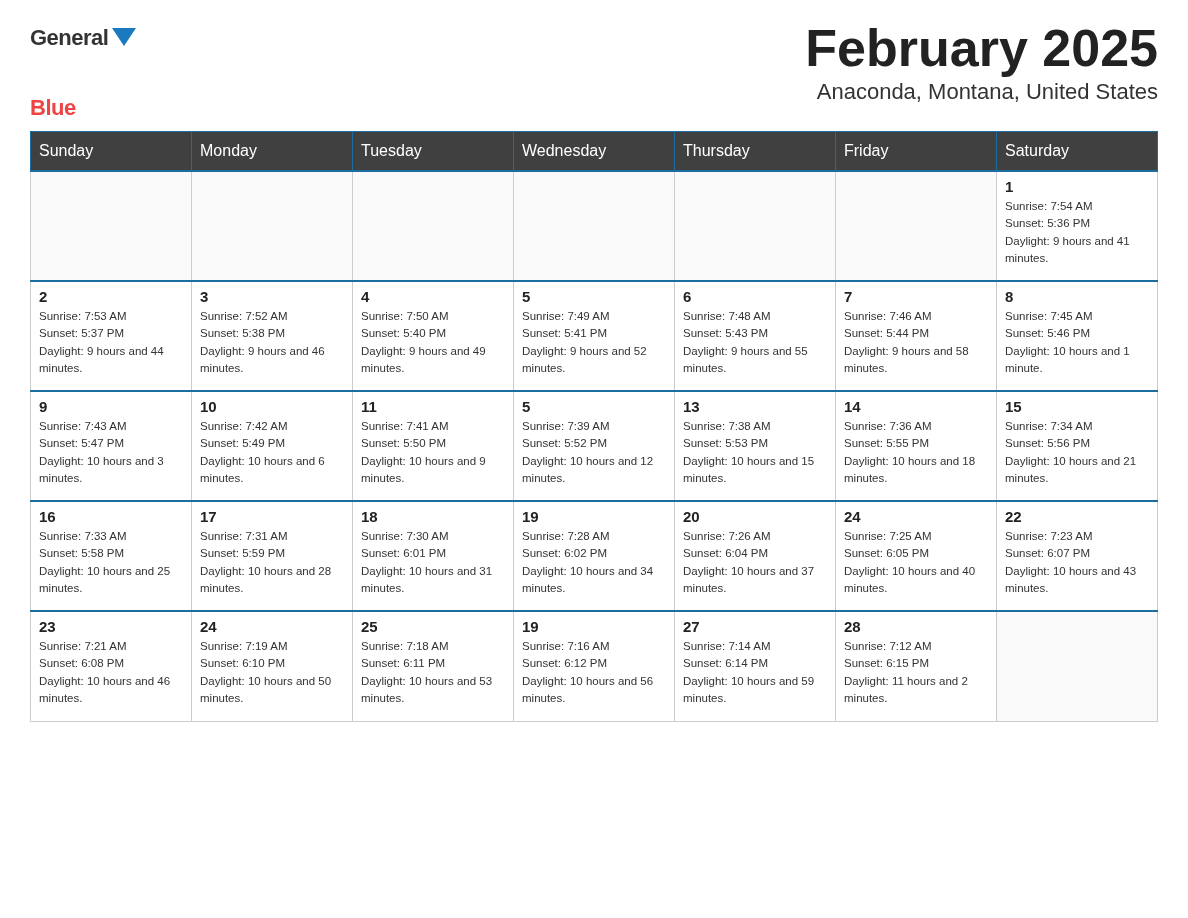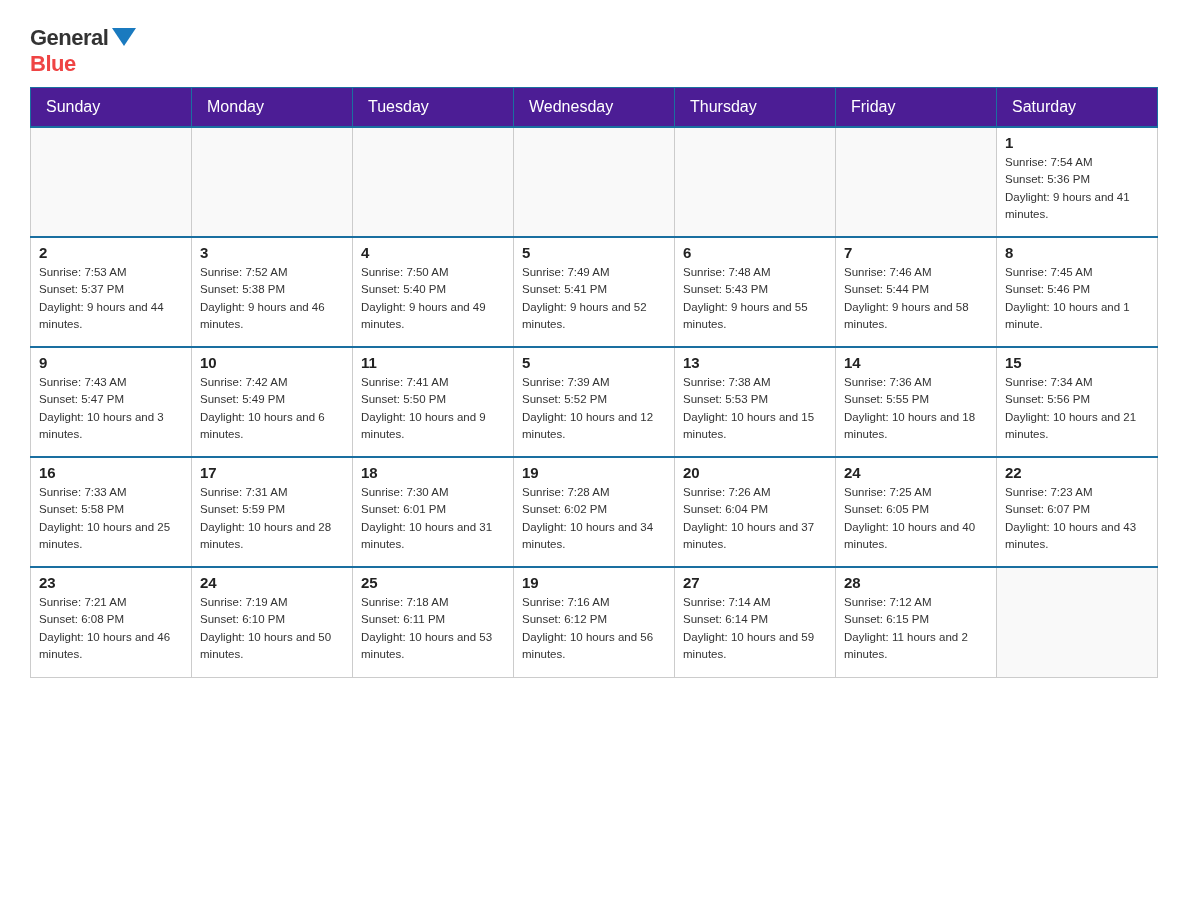--- a/index.html
+++ b/index.html
@@ -14,20 +14,21 @@
       display: flex;
       justify-content: space-between;
       align-items: flex-start;
       margin-bottom: 10px;
     }
     .logo {
       display: flex;
       flex-direction: column;
       align-items: flex-start;
       margin-top: 5px;
+      gap: 44px;
     }
     .logo-text-general {
       font-size: 22px;
       font-weight: bold;
       color: #333;
       letter-spacing: -0.5px;
     }
     .logo-text-blue {
       font-size: 22px;
       font-weight: bold;
@@ -61,23 +62,23 @@
       font-weight: normal;
       color: #333;
       margin-top: 2px;
     }
     .calendar {
       width: 100%;
       border-collapse: collapse;
       margin-top: 10px;
     }
     .calendar th {
-      background-color: #4c1d95;
+      background-color: #404040;
       color: #fff;
-      padding: 10px 15px;
+      padding: 10px 8px;
       text-align: left;
       font-size: 16px;
       font-weight: normal;
       border: 1px solid #1a6fa0;
     }
     .calendar td {
       vertical-align: top;
       padding: 6px 8px;
       border: 1px solid #ccc;
       width: 14.28%;
@@ -108,20 +109,24 @@
 </head>
 <body>
 
 <div class="header">
   <div class="logo">
     <div class="logo-line">
       <span class="logo-text-general">General</span>
       <div class="logo-triangle"></div>
     </div>
     <span class="logo-text-blue">Blue</span>
+  </div>
+  <div class="title-block">
+    <h1>February 2025</h1>
+    <h2>Anaconda, Montana, United States</h2>
   </div>
 </div>
 
 <table class="calendar">
   <thead>
     <tr>
     <th>Sunday</th>
         <th>Monday</th>
         <th>Tuesday</th>
         <th>Wednesday</th>

